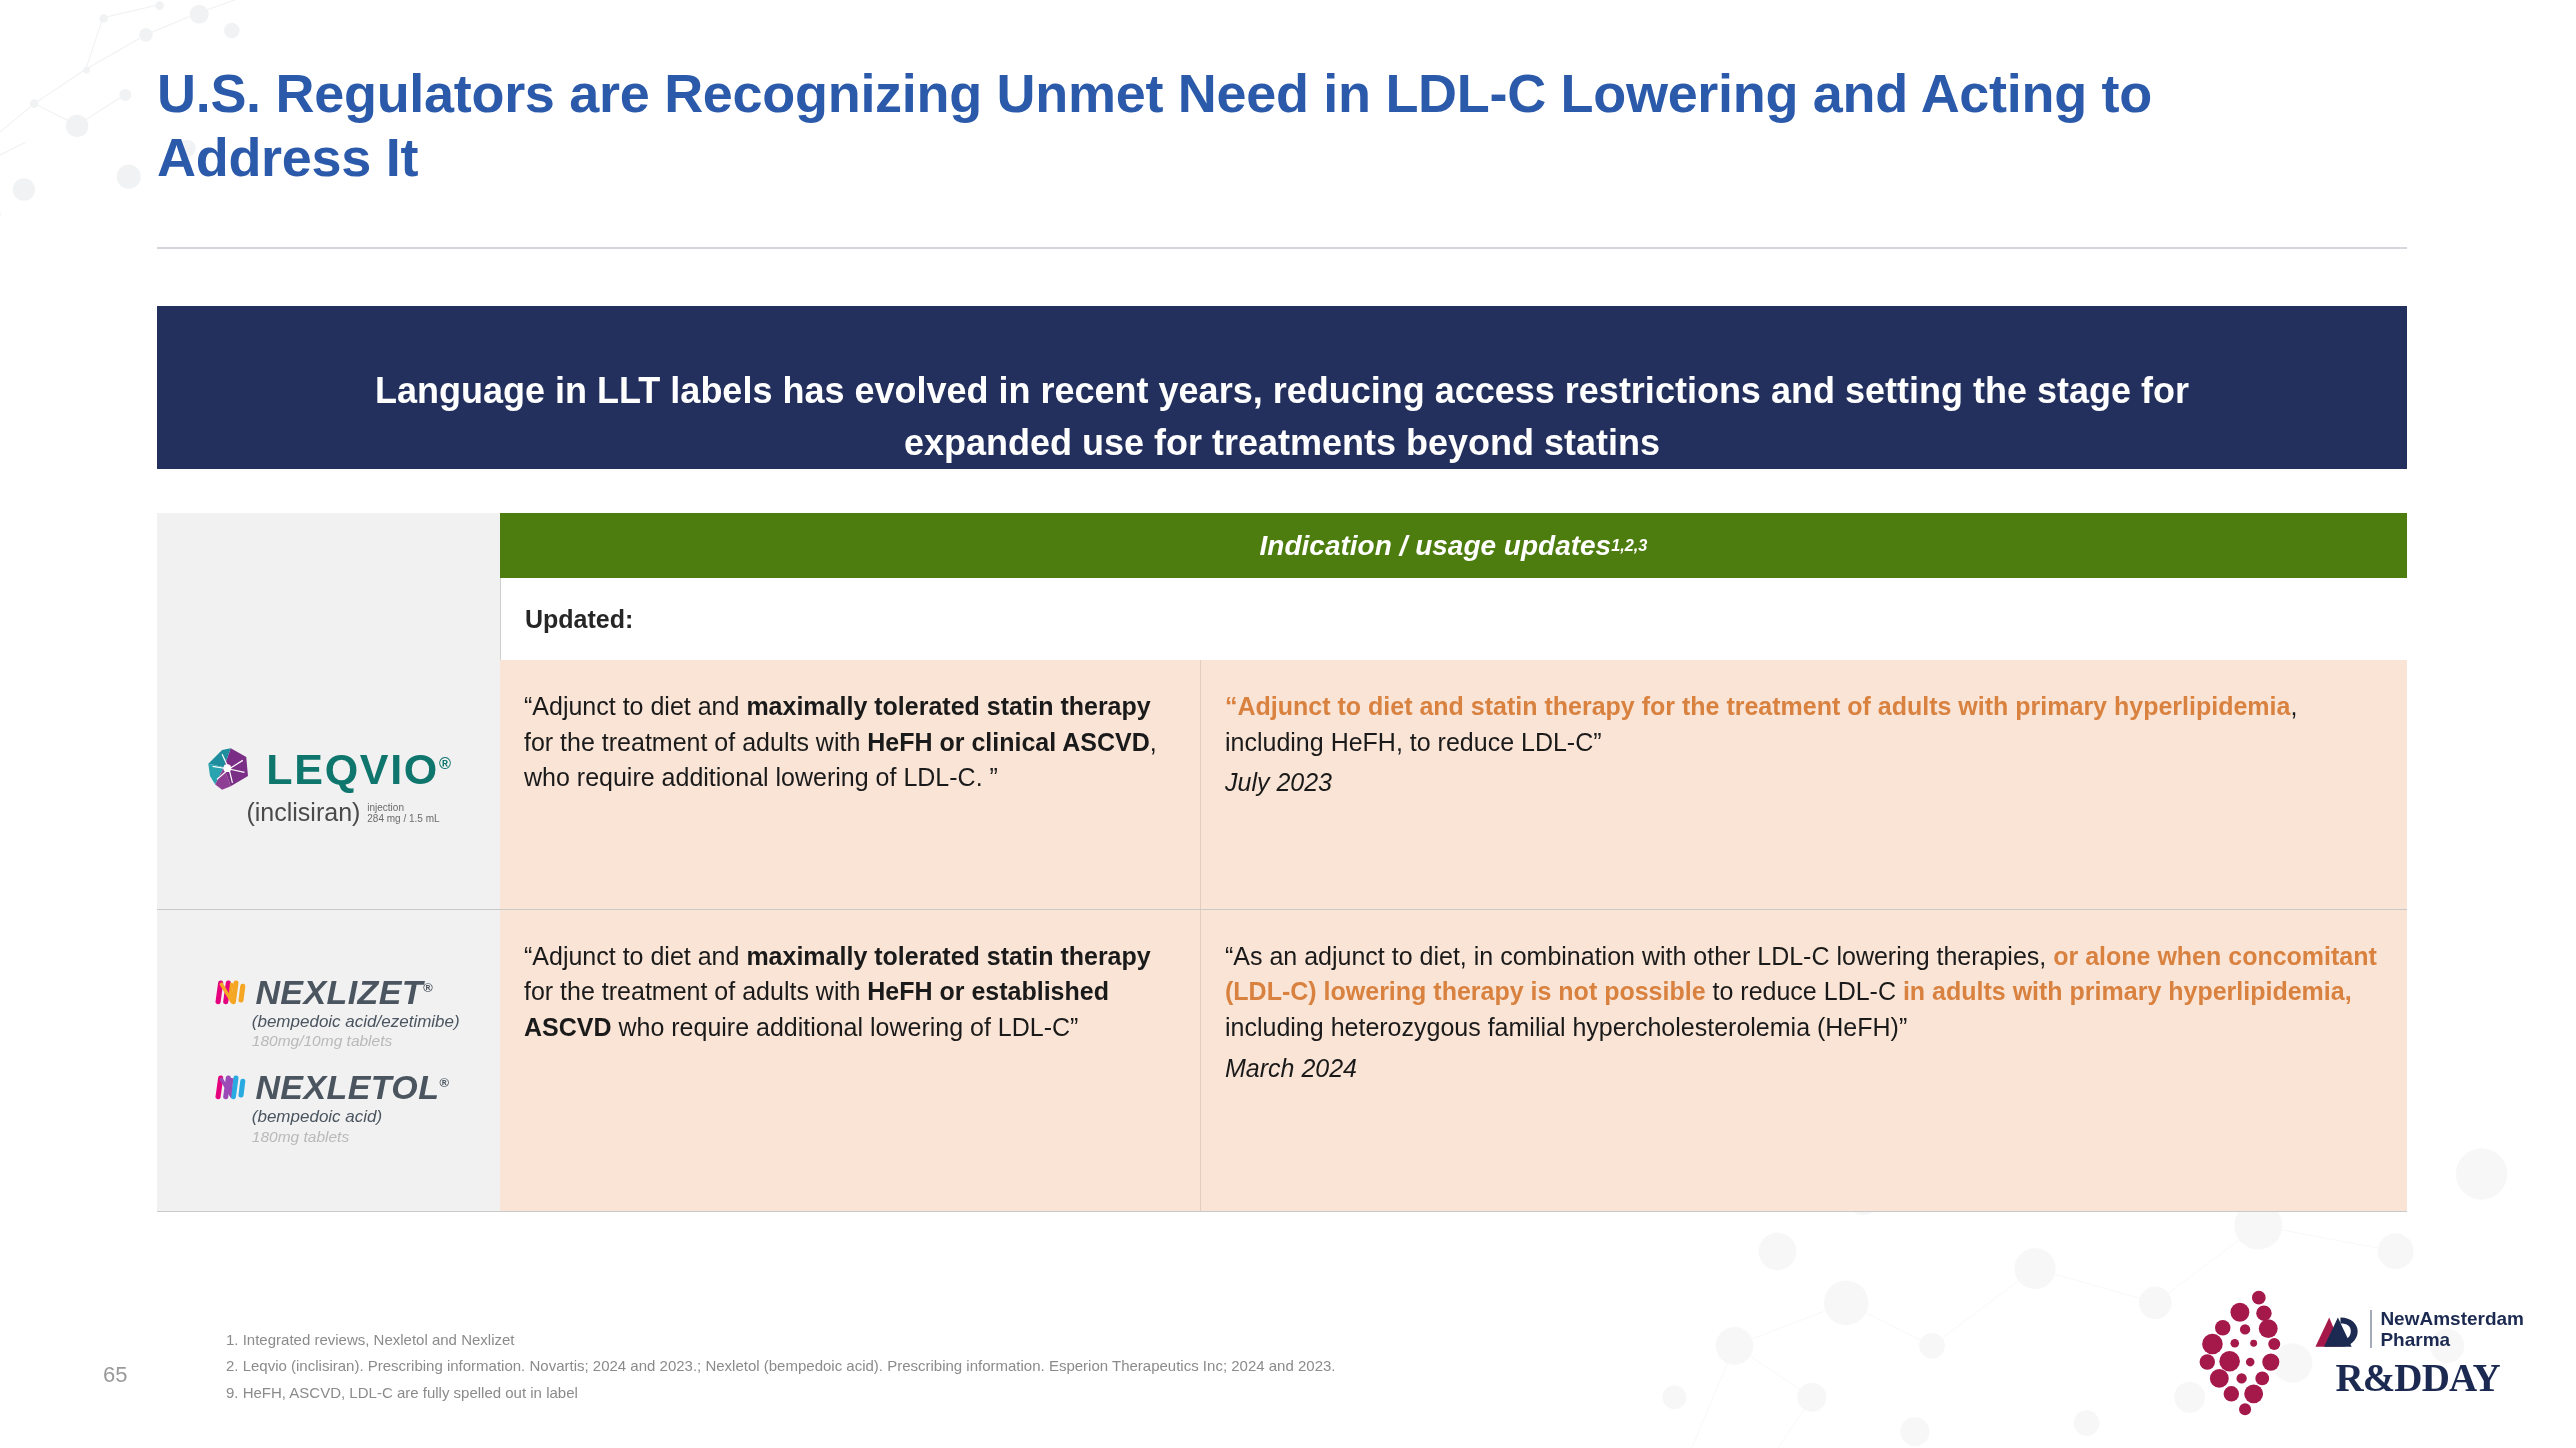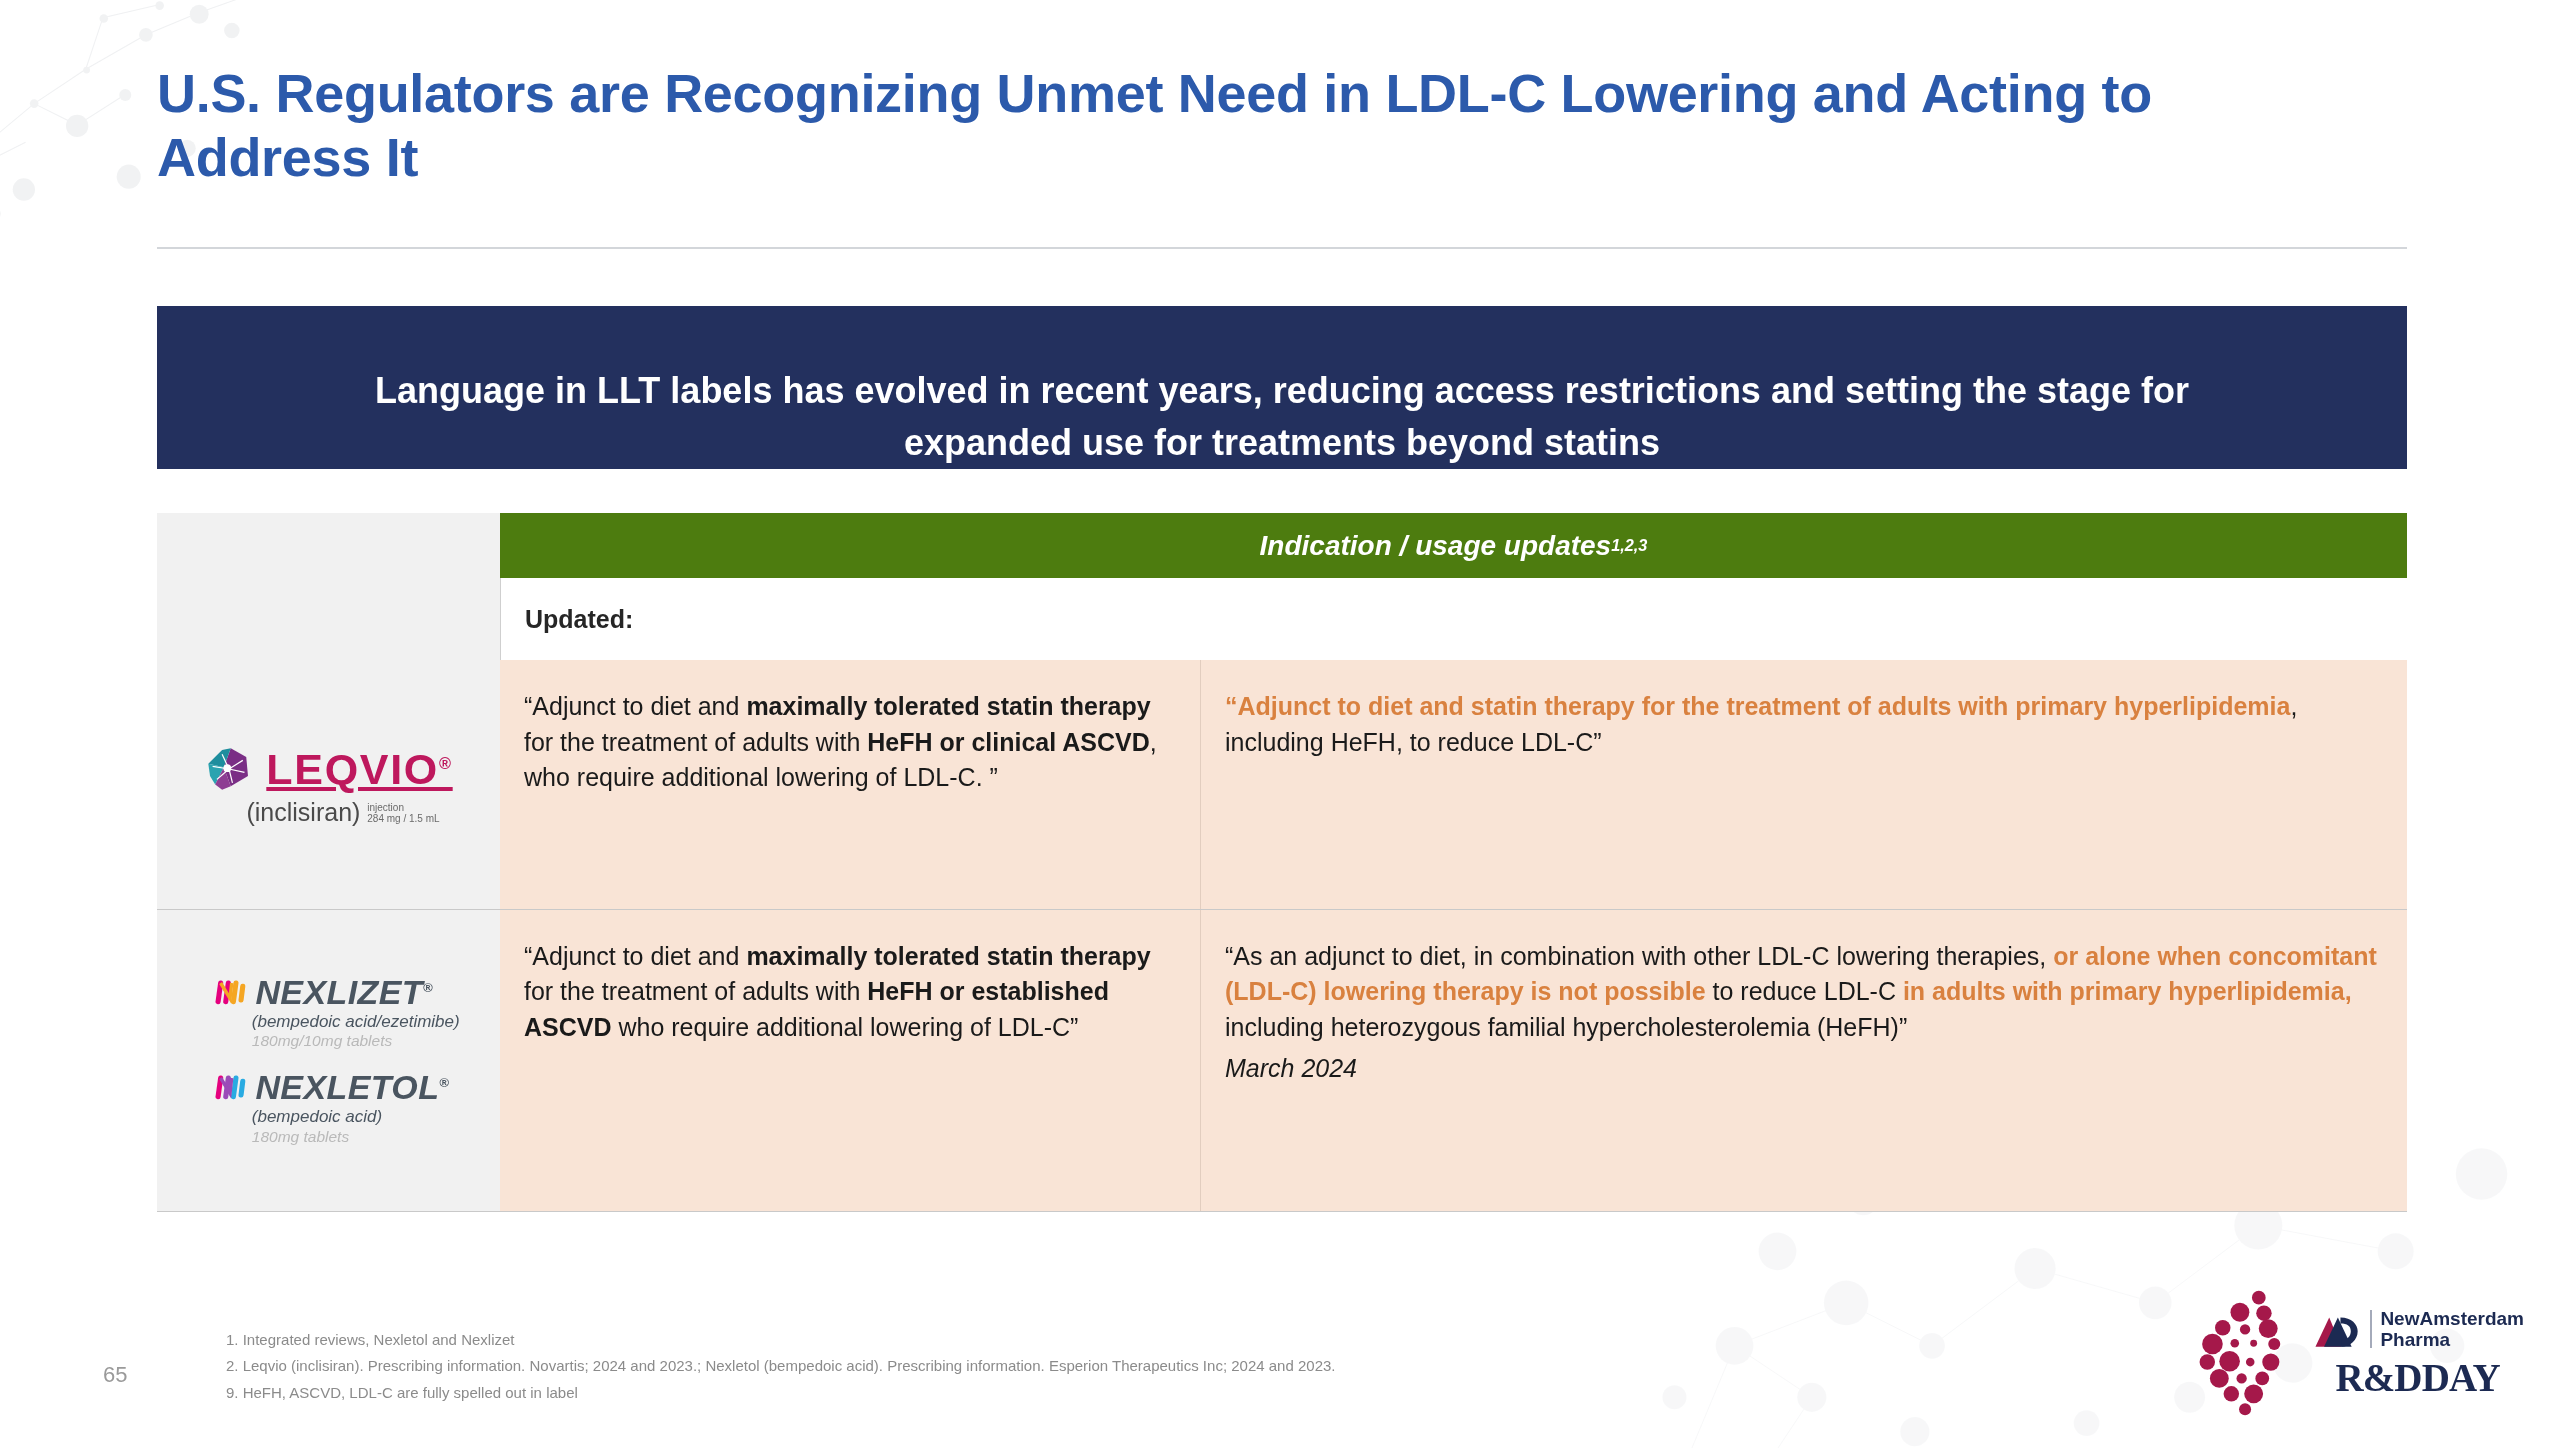--- a/index.html
+++ b/index.html
@@ -66,21 +66,21 @@
   .row-sep{height:0.9px;background:#c9c9c9;width:2250px;}
   .logo-cell{background:#F1F1F1;display:flex;align-items:center;justify-content:center;box-sizing:border-box;}
   .logo-cell.r1{min-height:249px;}
   .logo-cell.r2{min-height:301px;}
   .org{color:#D9813F;font-weight:bold;}
   .ital{font-style:italic;display:block;margin-top:5.2px;}
 
   
   .leqvio{display:flex;flex-direction:column;align-items:center;}
   .leqvio-top{display:flex;align-items:center;gap:12px;}
-  .leqvio-word{font-size:43px;font-weight:bold;color:#be185d;letter-spacing:1.7px;line-height:1;text-decoration:underline;}
+  .leqvio-word{font-size:43px;font-weight:bold;color:#0f766e;letter-spacing:1.7px;line-height:1;}
   .leqvio-word sup{font-size:16.3px;vertical-align:super;}
   .leqvio-sub{display:flex;align-items:flex-end;gap:6.9px;margin-top:5.2px;margin-left:29px;}
   .leqvio-generic{font-size:25px;color:#4a4a4a;line-height:1;}
   .leqvio-dose{font-size:10px;color:#6b6b6b;line-height:1.15;text-align:left;}
 
   .nex-block{display:flex;flex-direction:column;gap:19px;align-items:flex-start;padding-left:15.5px;}
   .nex-item{display:flex;flex-direction:column;}
   .nex-top{display:flex;align-items:center;gap:8.6px;}
   .nex-word{font-size:34px;font-weight:bold;font-style:italic;color:#4A5560;letter-spacing:0.4px;line-height:1;}
   .nex-word sup{font-size:13px;vertical-align:super;}
@@ -221,20 +221,21 @@
               <div>284 mg / 1.5 mL</div>
             </div>
           </div>
         </div>
       </div>
       <div class="body-col">
         <div class="cell c-prev r1"><span>“Adjunct to diet and </span><span style="font-weight: bold;">maximally tolerated statin therapy</span><span> for the treatment of adults with </span><span style="font-weight: bold;">HeFH or clinical ASCVD</span><span>, who require additional lowering of LDL-C. ”</span></div>
         <div class="cell c-upd r1 divider">
           <span></span>
           <span><span class="org">“Adjunct to diet and statin therapy for the treatment of adults with primary hyperlipidemia</span><span>, including HeFH, to reduce LDL-C”</span></span>
+          <span class="ital">July 2023</span>
         </div>
       </div>
     </div>
 
     <div class="row-sep"></div>
 
     <div class="tbl-row">
       <div class="logo-col logo-cell r2">
         <div class="nex-block">
 

